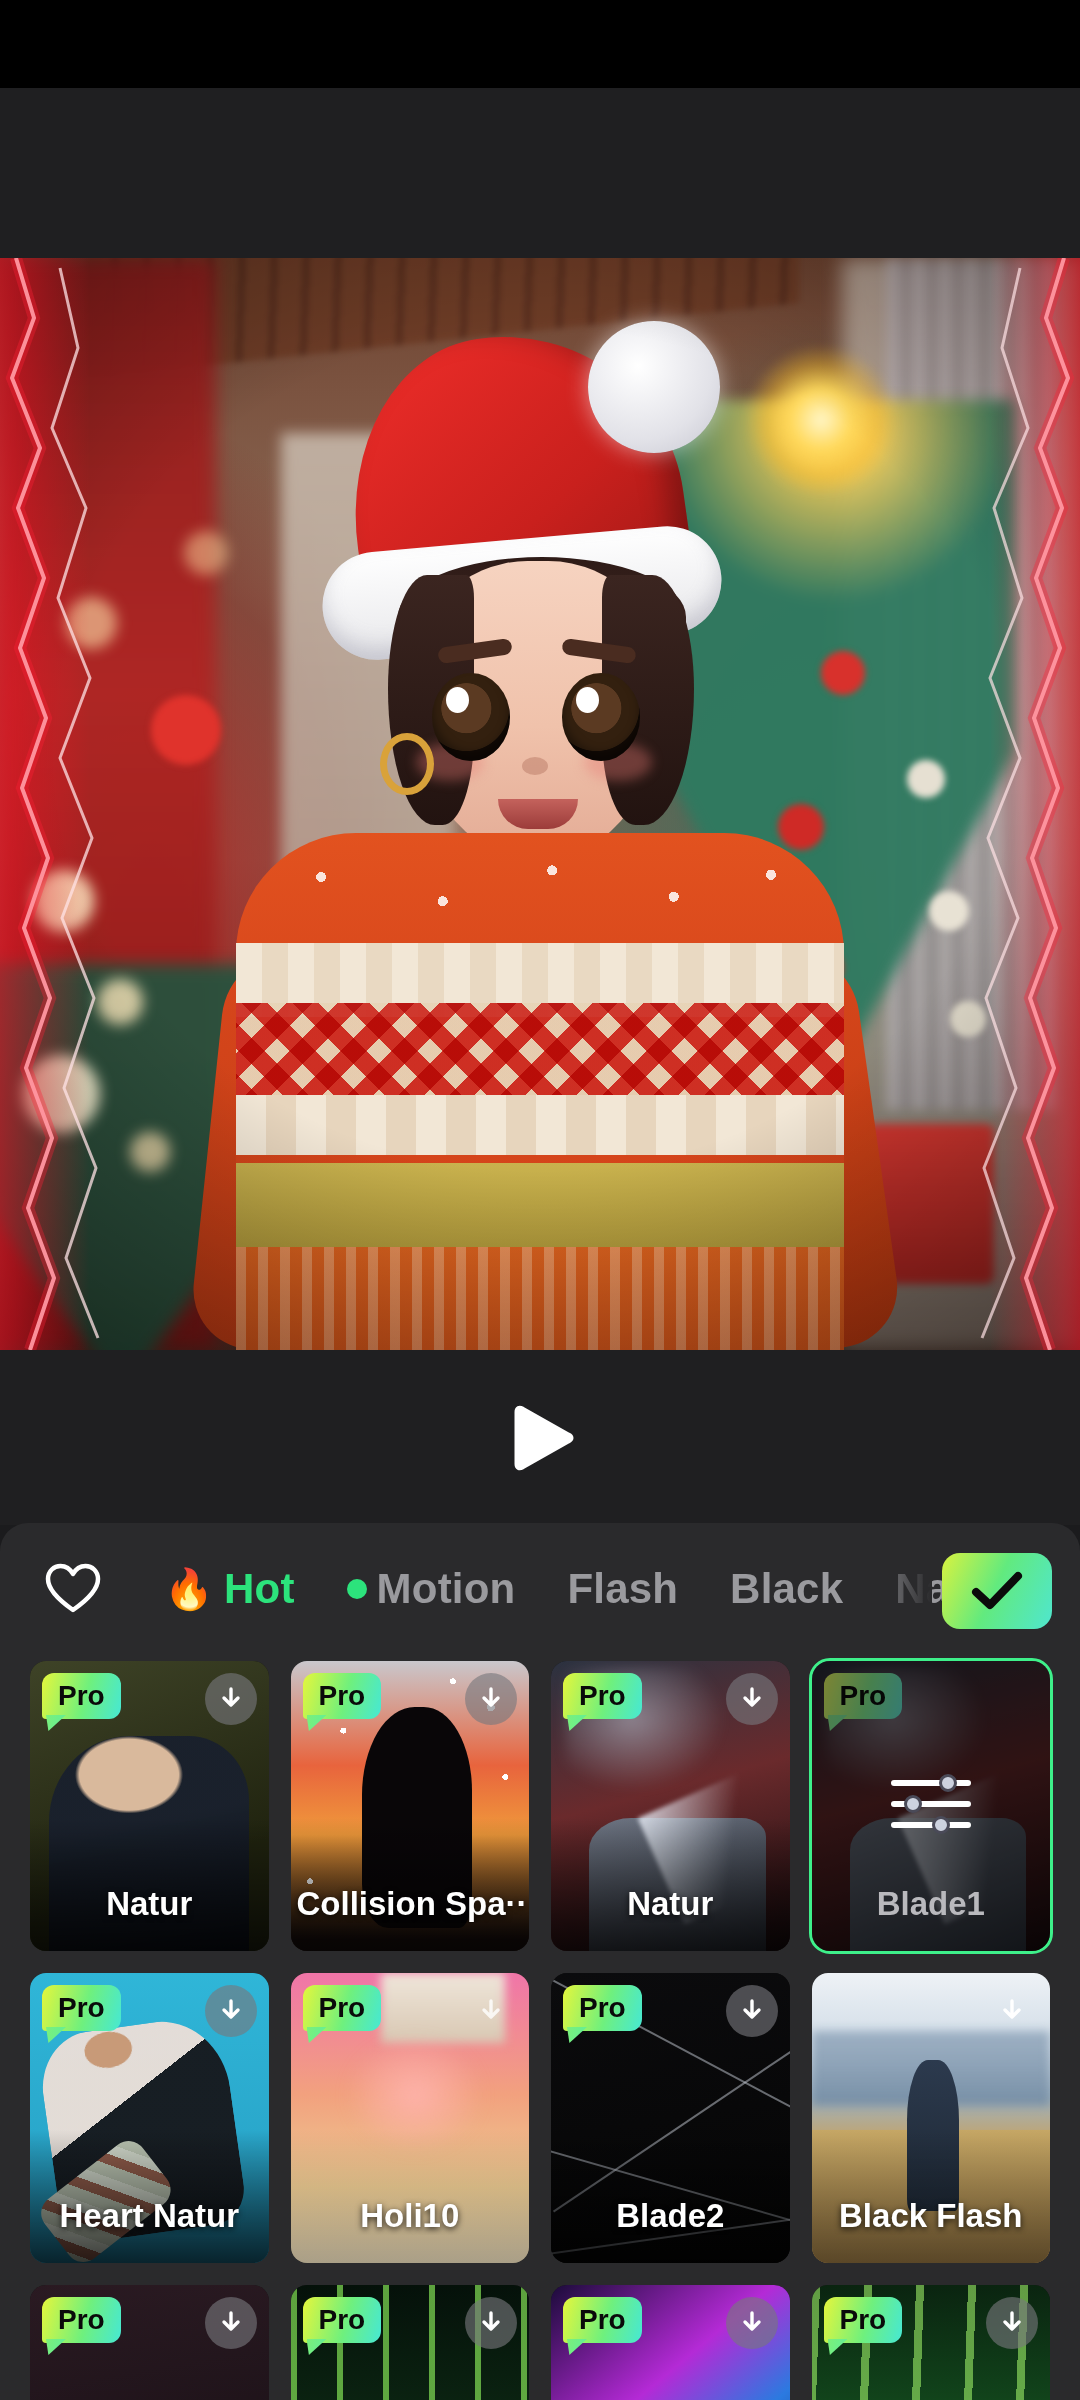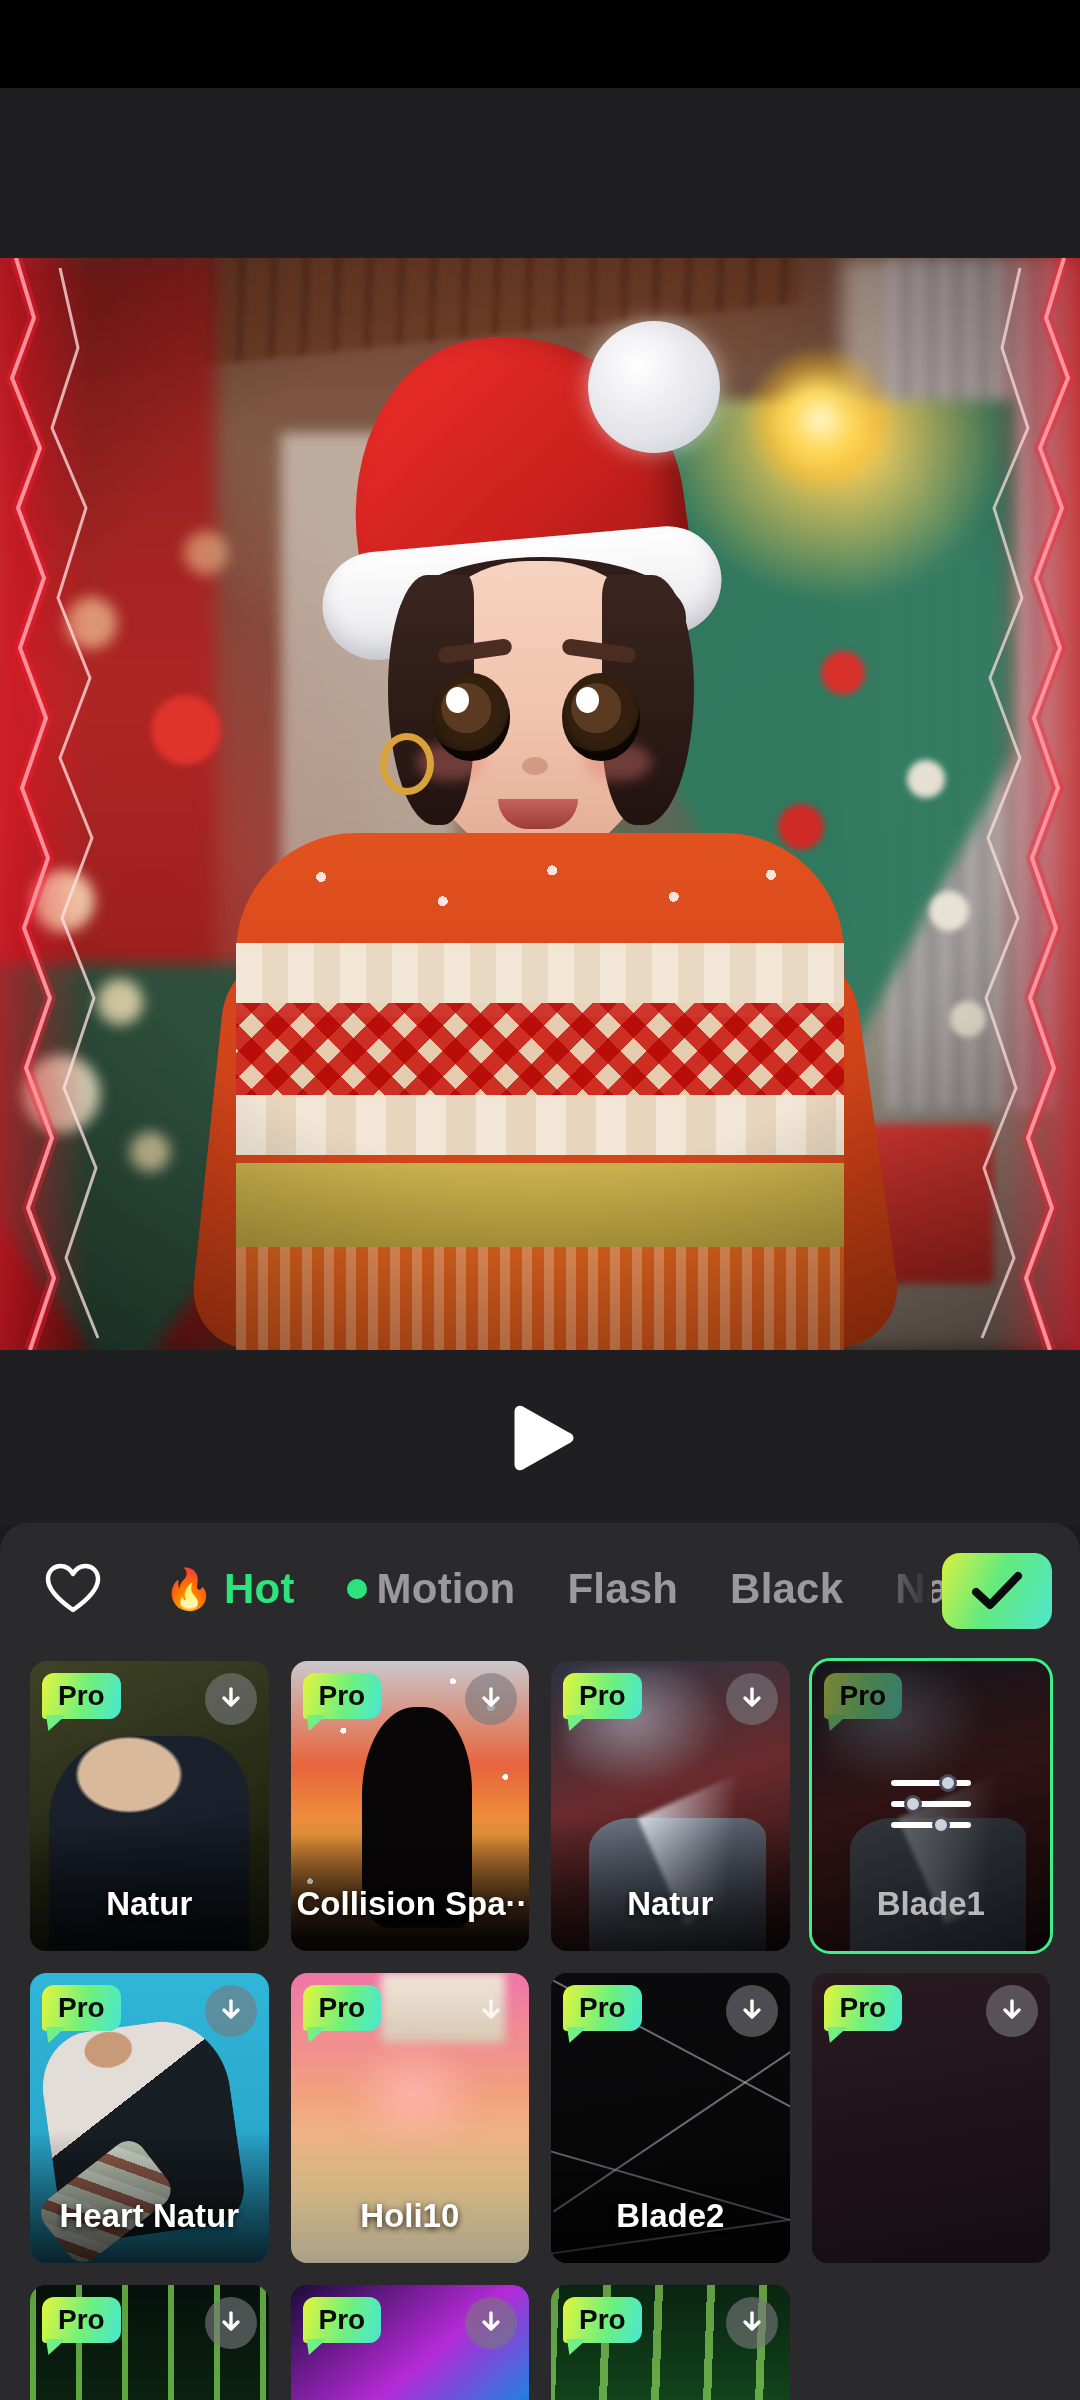--- a/index.html
+++ b/index.html
@@ -523,20 +523,34 @@
         <div class="shade"></div>
         <div class="pro">Pro</div>
         <div class="dl">
           <svg width="28" height="28" viewBox="0 0 28 28">
             <path d="M14 4 V19 M7 13 L14 20 L21 13" fill="none" stroke="#fff" stroke-width="3.4" stroke-linecap="round" stroke-linejoin="round"></path>
           </svg>
         </div>
         <div class="cardname">Blade2</div>
       </div>
 
+      <div class="card">
+        <div class="thumb t-black">
+            <div class="mount"></div>
+            <div class="field"></div>
+            <div class="man"></div>
+          </div>
+        <div class="shade" style="opacity:.5"></div>
+        <div class="dl plain">
+          <svg width="28" height="28" viewBox="0 0 28 28">
+            <path d="M14 4 V19 M7 13 L14 20 L21 13" fill="none" stroke="#fff" stroke-width="3.4" stroke-linecap="round" stroke-linejoin="round"></path>
+          </svg>
+        </div>
+        <div class="cardname">Black Flash</div>
+      </div>
 
       <div class="card">
         <div class="thumb t-dark1"></div>
         <div class="pro">Pro</div>
         <div class="dl">
           <svg width="28" height="28" viewBox="0 0 28 28">
             <path d="M14 4 V19 M7 13 L14 20 L21 13" fill="none" stroke="#fff" stroke-width="3.4" stroke-linecap="round" stroke-linejoin="round"></path>
           </svg>
         </div>
         <div class="cardname"></div>

